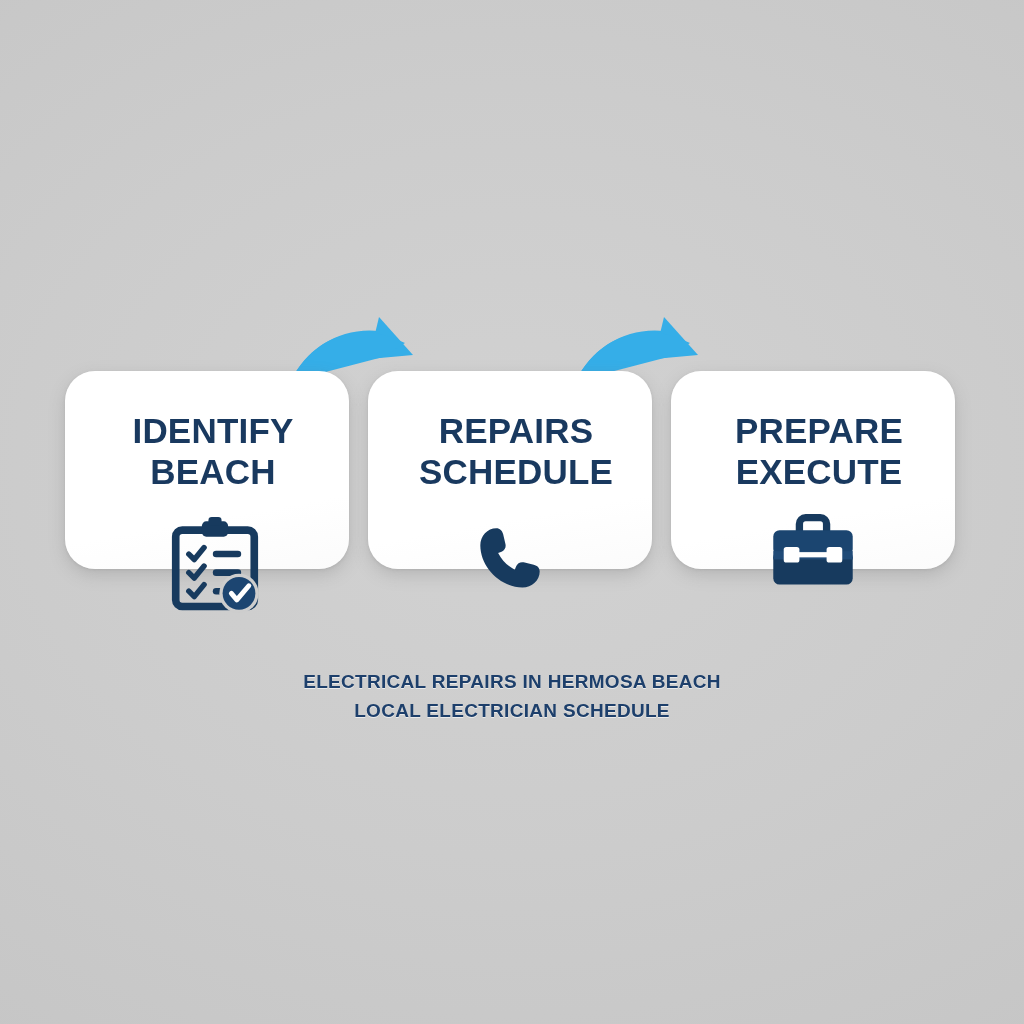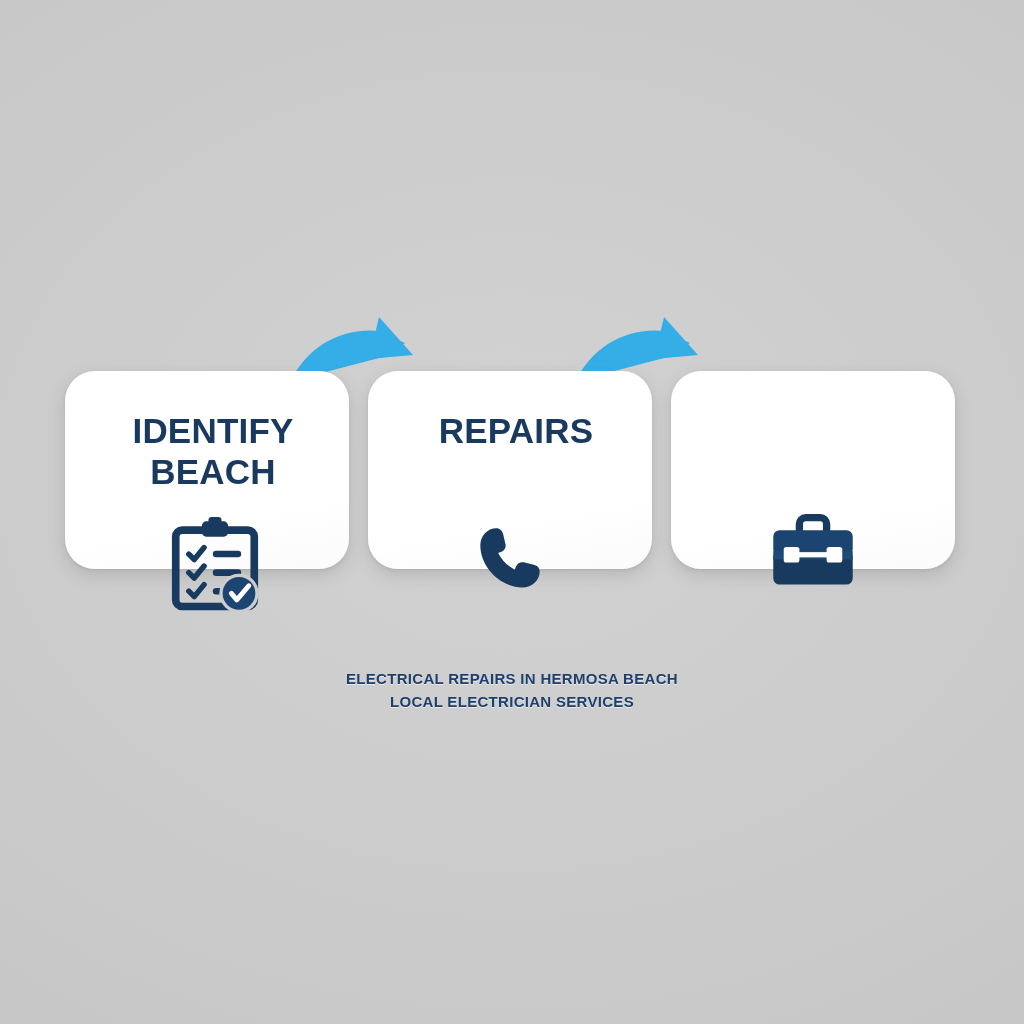--- a/index.html
+++ b/index.html
@@ -82,21 +82,21 @@
   .arrow-2 { left: 572px; top: 313px; }
 
   
   .caption {
     position: absolute;
     left: 0;
     right: 0;
     top: 668px;
     text-align: center;
     color: #1d3f6b;
-    font-size: 15px;
+    font-size: 19px;
     font-weight: bold;
     line-height: 1.5;
     letter-spacing: 0.3px;
     text-shadow: 0 1px 0 rgba(255,255,255,0.6);
   }
   .caption .ln { display: block; }
 </style>
 </head>
 <body>
 
@@ -137,31 +137,34 @@
 
         <circle cx="62" cy="70" r="18" fill="#cdcdcd"></circle>
         <circle cx="62" cy="70" r="15" fill="#1c4571"></circle>
         <path d="M55 70 l5 6 l11 -13" fill="none" stroke="#ffffff" stroke-width="4.5" stroke-linecap="round" stroke-linejoin="round"></path>
       </svg>
     </div>
 
     <div class="card">
       <div class="card-title">
         <span class="ln">REPAIRS</span>
+        <span class="ln">SCHEDULE</span>
       </div>
       <svg class="card-icon icon-phone" viewBox="0 0 64 64">
         <path d="M20.5 6 C13 6, 7 12.5, 7 20.5 C7 39, 24 56, 42.5 56 C50.5 56, 57 50, 57 42.5
                  C57 39.5, 55 37.5, 52 36.8 L43.5 34.8 C40.8 34.2, 38.2 35.6, 37.2 38.1 L36 41
                  C29.8 37.8, 25.2 33.2, 22 27 L24.9 25.8 C27.4 24.8, 28.8 22.2, 28.2 19.5
                  L26.2 11 C25.5 8, 23.5 6, 20.5 6 Z" fill="#173a5e"></path>
       </svg>
     </div>
 
     <div class="card">
       <div class="card-title">
+        <span class="ln">PREPARE</span>
+        <span class="ln">EXECUTE</span>
       </div>
       <svg class="card-icon icon-toolbox" viewBox="0 0 88 76">
 
         <path d="M31 22 v-8 a6 6 0 0 1 6 -6 h14 a6 6 0 0 1 6 6 v8" fill="none" stroke="#173a5e" stroke-width="7" stroke-linejoin="round" stroke-linecap="round"></path>
 
         <rect x="6" y="20" width="76" height="24" rx="6" fill="#1b4570"></rect>
 
         <rect x="6" y="40" width="76" height="32" rx="6" fill="#173a5e"></rect>
 
         <rect x="6" y="40" width="76" height="8" fill="#204b78"></rect>
@@ -169,16 +172,16 @@
         <rect x="16" y="36" width="15" height="15" rx="2.5" fill="#ffffff"></rect>
         <rect x="57" y="36" width="15" height="15" rx="2.5" fill="#ffffff"></rect>
         <rect x="29" y="41" width="30" height="5" fill="#ffffff"></rect>
       </svg>
     </div>
 
   </div>
 
   <div class="caption">
     <span class="ln">ELECTRICAL REPAIRS IN HERMOSA BEACH</span>
-    <span class="ln">LOCAL ELECTRICIAN SERVICES</span>
+    <span class="ln">LOCAL ELECTRICIAN SCHEDULE</span>
   </div>
 
 </div>
 
 </body></html>

